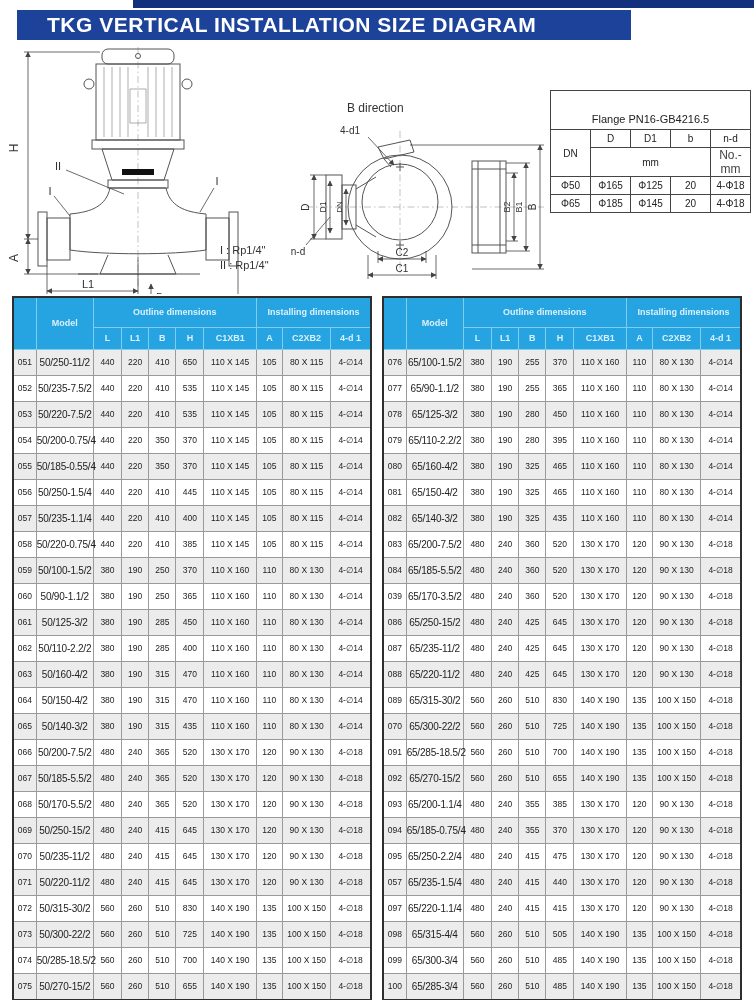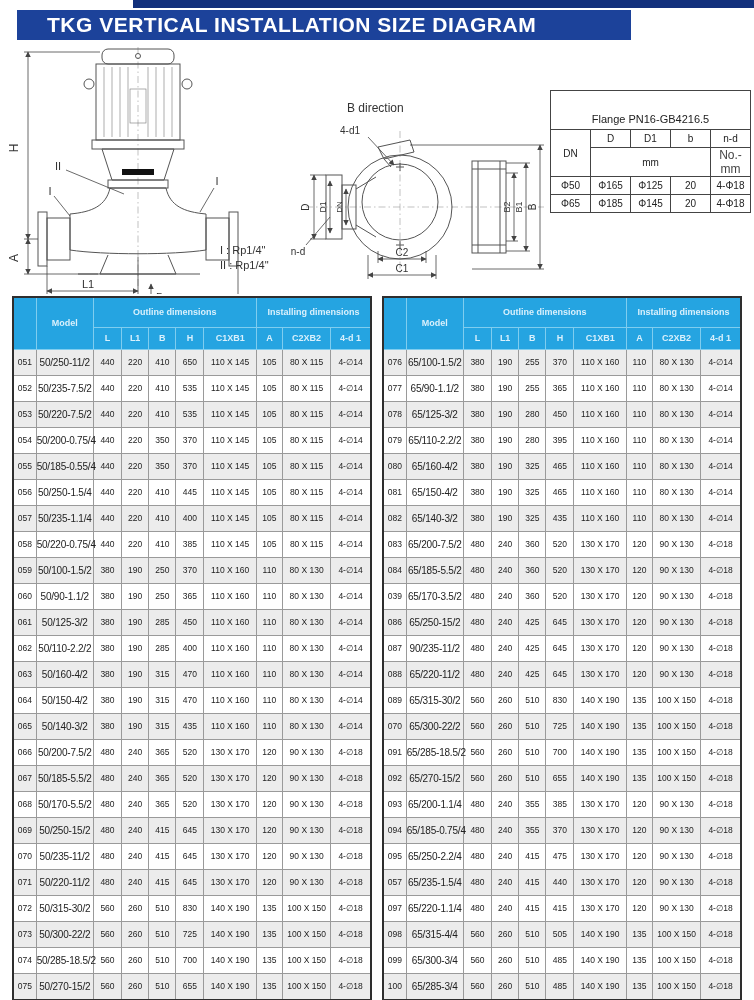--- a/index.html
+++ b/index.html
@@ -688,21 +688,21 @@
           <td>240</td>
           <td>425</td>
           <td>645</td>
           <td>130 X 170</td>
           <td>120</td>
           <td>90 X 130</td>
           <td>4-∅18</td>
         </tr>
         <tr>
           <td>087</td>
-          <td>90/235-11/2</td>
+          <td>65/235-11/2</td>
           <td>480</td>
           <td>240</td>
           <td>425</td>
           <td>645</td>
           <td>130 X 170</td>
           <td>120</td>
           <td>90 X 130</td>
           <td>4-∅18</td>
         </tr>
         <tr>

